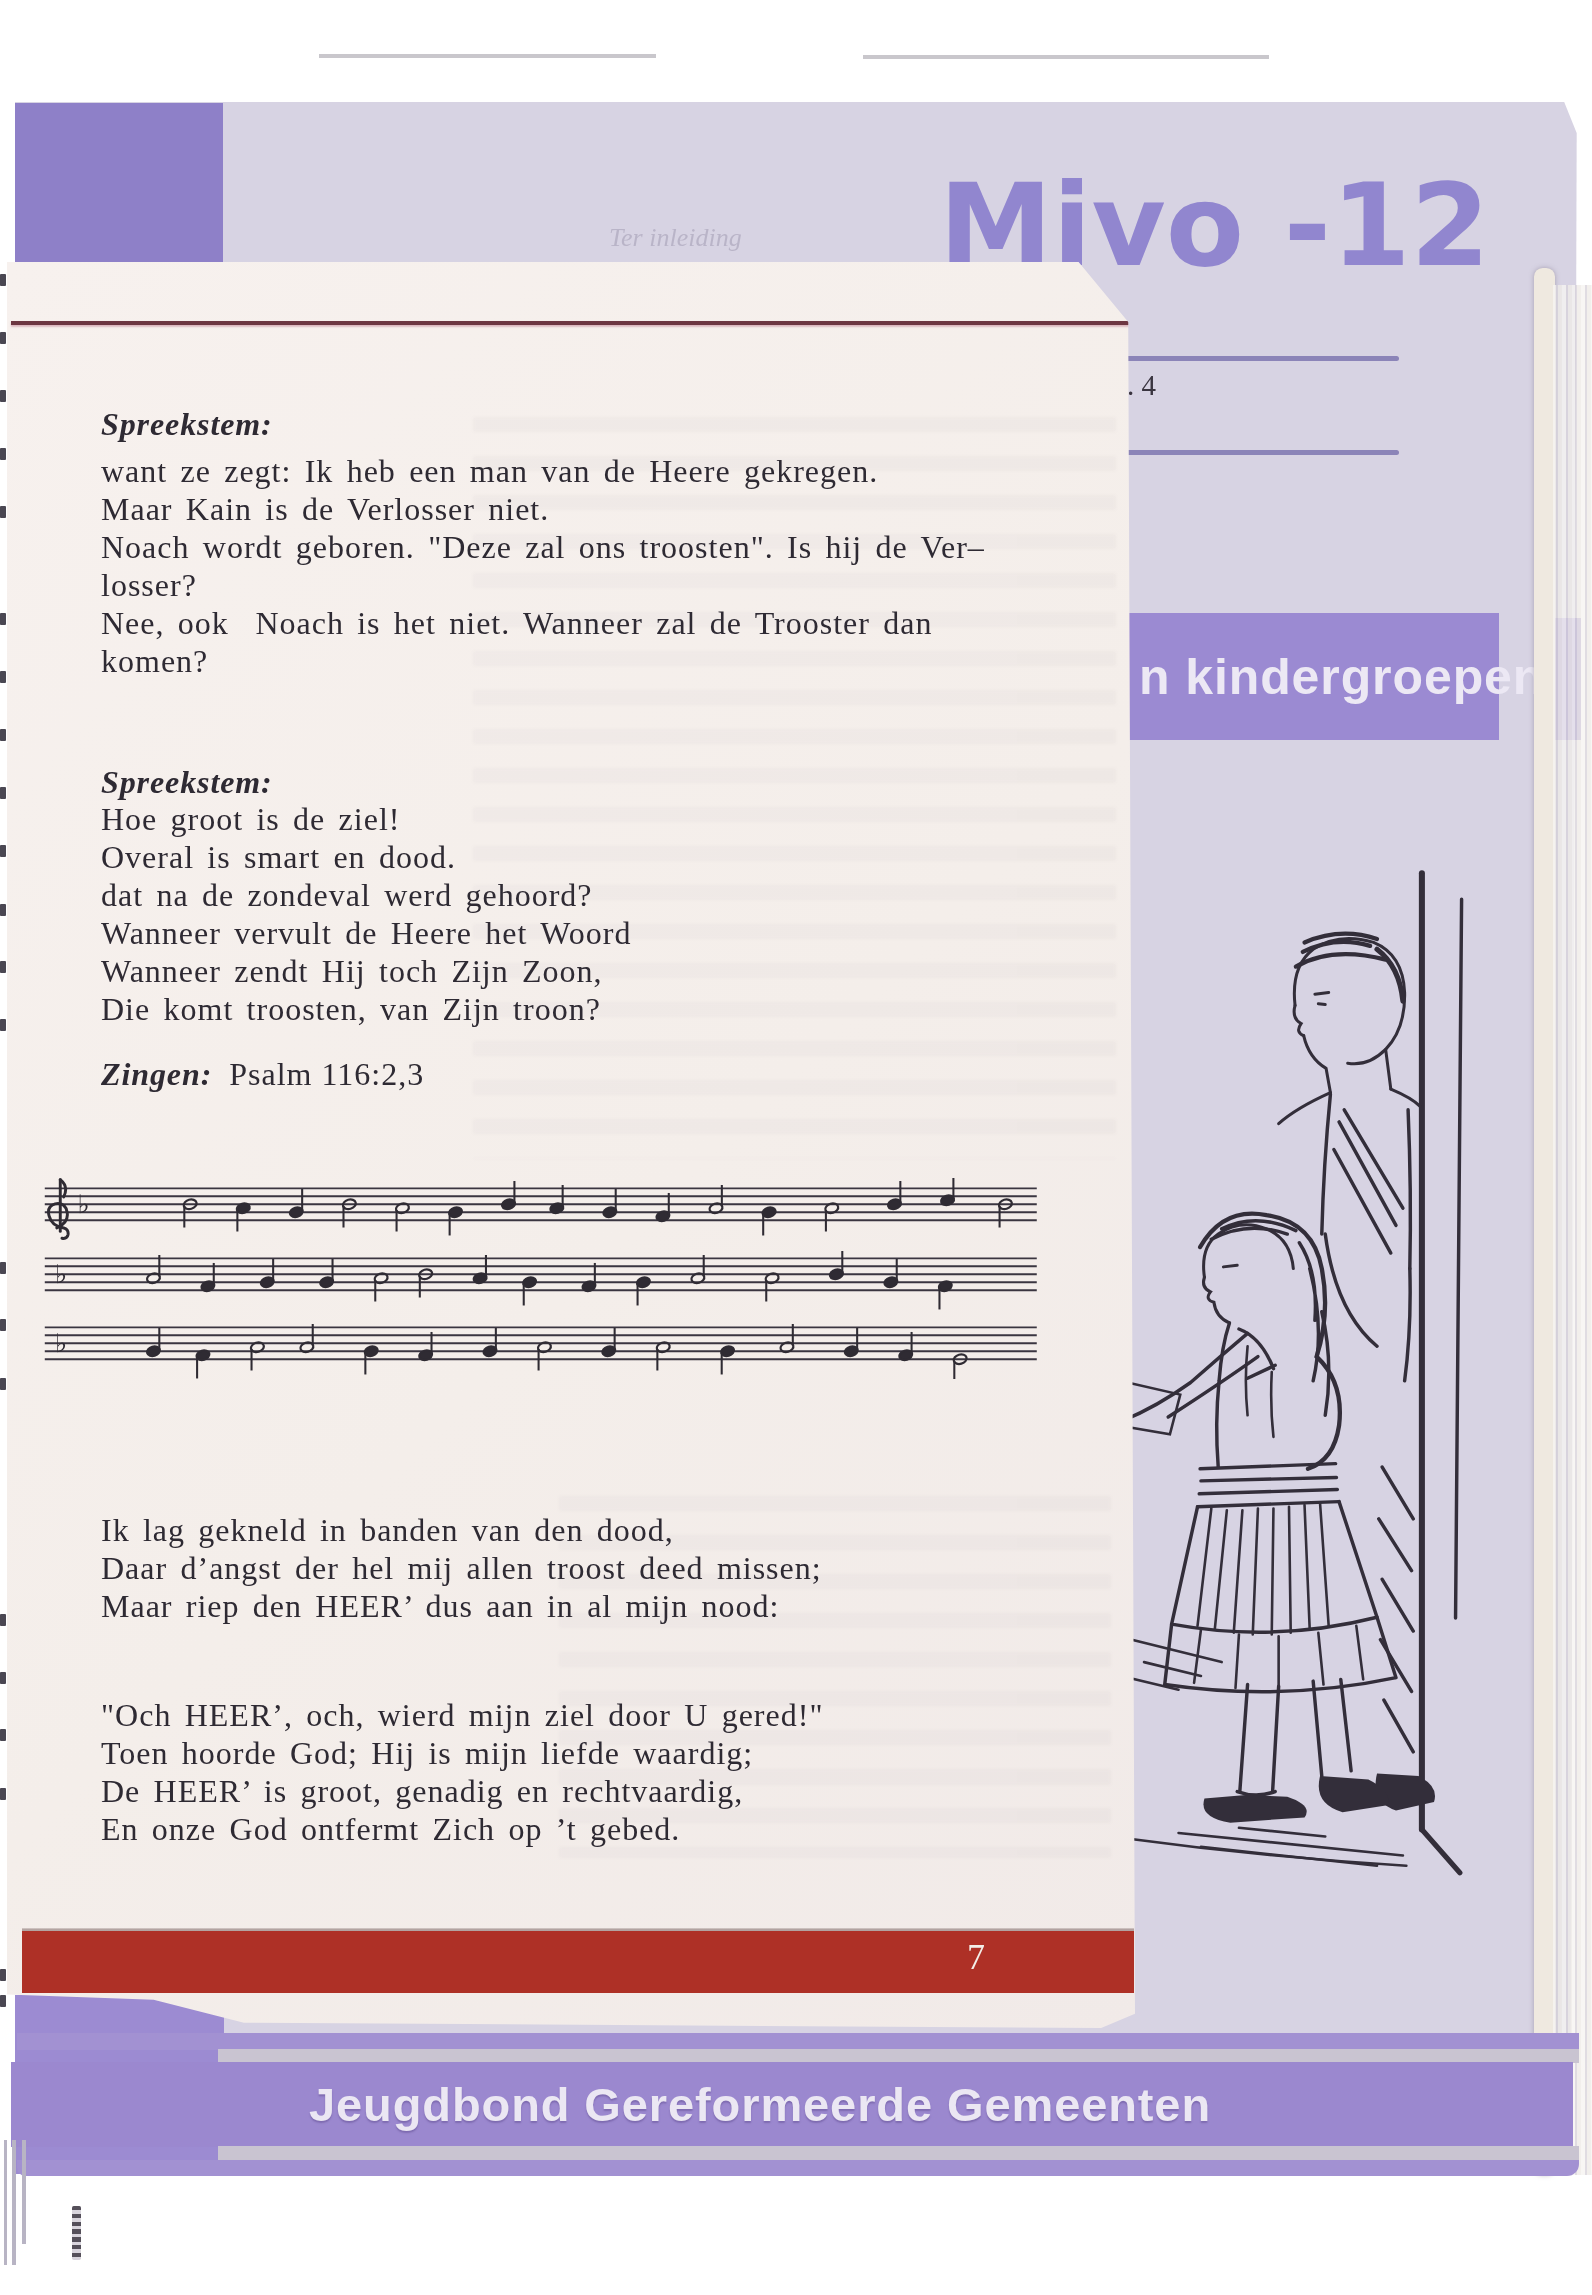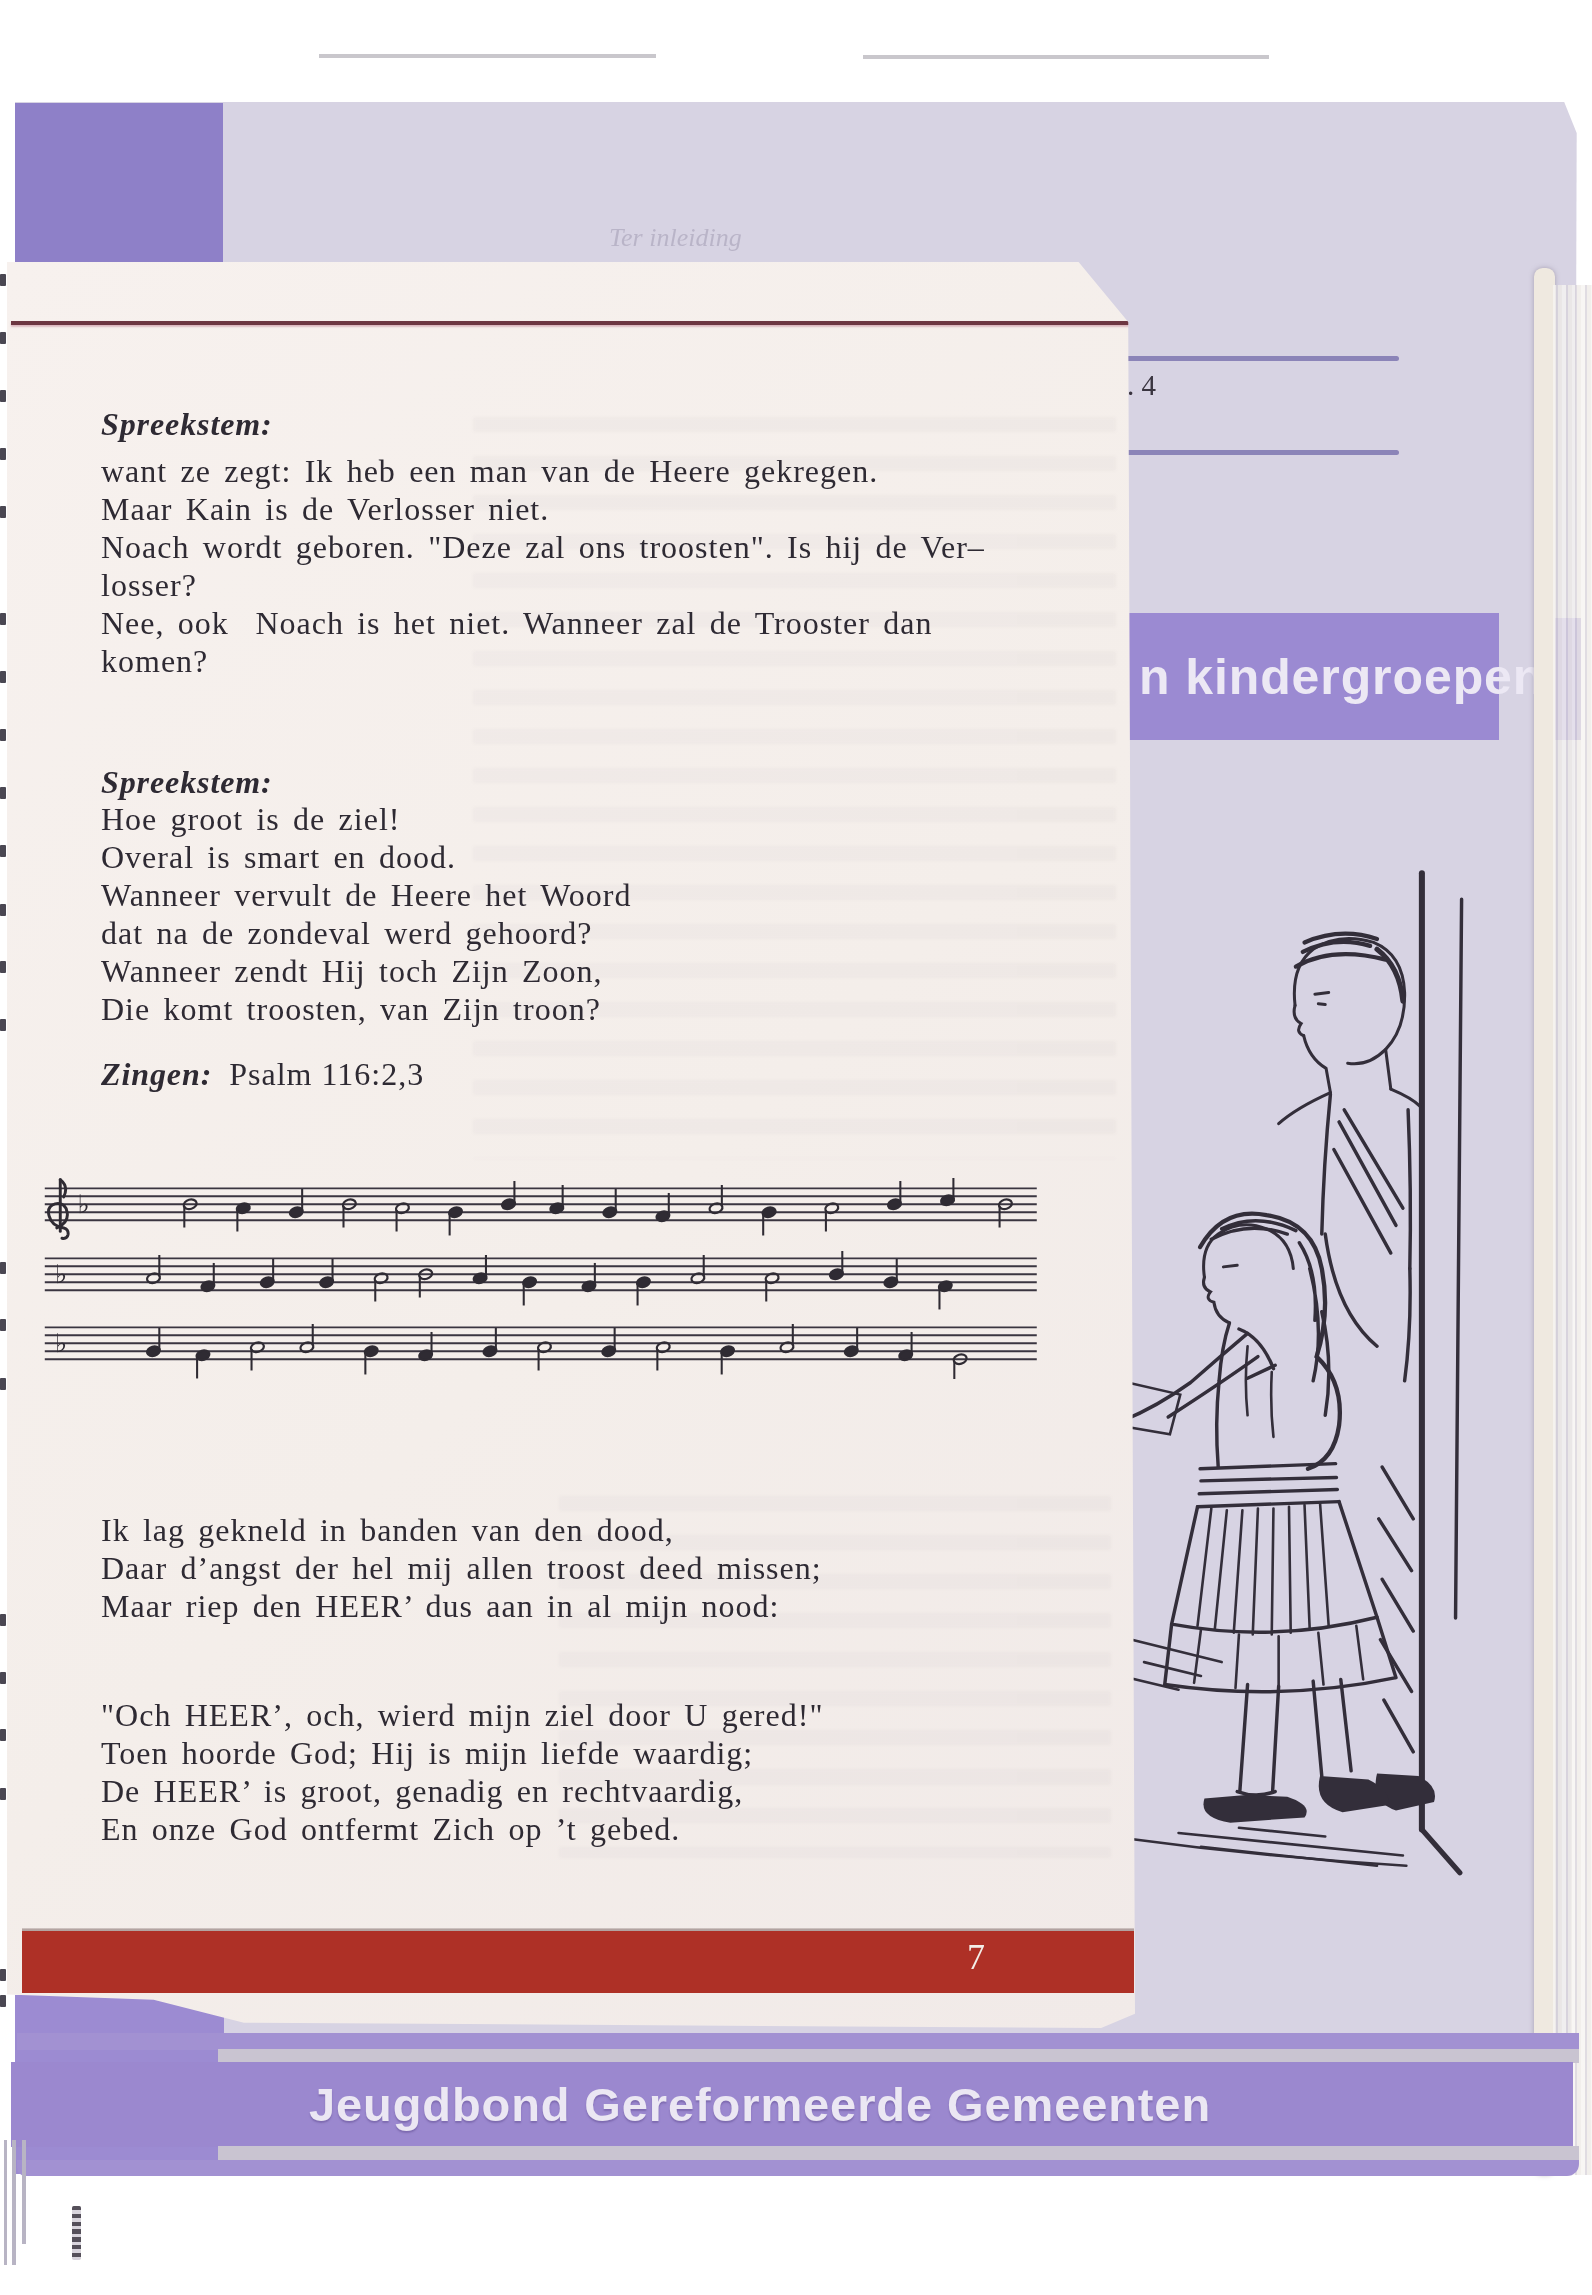--- a/index.html
+++ b/index.html
@@ -92,20 +92,21 @@
 <body>
 
 <div id="scan">
 
   <div class="abs topdash" id="topdash-1"></div>
   <div class="abs topdash" id="topdash-2"></div>
 
   <div class="abs" id="mag-page"></div>
   <div class="abs" id="corner-square"></div>
 
+  <div class="abs" id="mivo-logo">Mivo -12</div>
   <div class="abs mag-rule" id="mag-rule-1"></div>
   <div class="abs" id="issue-marker">. 4</div>
   <div class="abs mag-rule" id="mag-rule-2"></div>
   <div class="abs" id="bleed-title">Ter inleiding</div>
 
   <div class="abs" id="section-band">
     <span class="t">n kindergroepen</span>
   </div>
   <div class="abs" id="section-band-tail"></div>
 
@@ -185,22 +186,22 @@
         <div class="bodyline">Noach wordt geboren. "Deze zal ons troosten". Is hij de Ver–</div>
         <div class="bodyline">losser?</div>
         <div class="bodyline">Nee, ook  Noach is het niet. Wanneer zal de Trooster dan</div>
         <div class="bodyline">komen?</div>
       </div>
 
     <div class="tblock heading" id="sec2-h">Spreekstem:</div>
     <div class="tblock" id="sec2-lines">
         <div class="bodyline">Hoe groot is de ziel!</div>
         <div class="bodyline">Overal is smart en dood.</div>
+        <div class="bodyline">dat na de zondeval werd gehoord?</div>
         <div class="bodyline">Wanneer vervult de Heere het Woord</div>
-        <div class="bodyline">dat na de zondeval werd gehoord?</div>
         <div class="bodyline">Wanneer zendt Hij toch Zijn Zoon,</div>
         <div class="bodyline">Die komt troosten, van Zijn troon?</div>
       </div>
 
     <div class="tblock" id="zingen">
       <span class="heading">Zingen:</span>
       <span class="ref">&nbsp;</span><span class="ref">Psalm 116:2,3</span>
     </div>
 
     <svg class="stave" id="stave-0" viewBox="0 0 1160 72">

